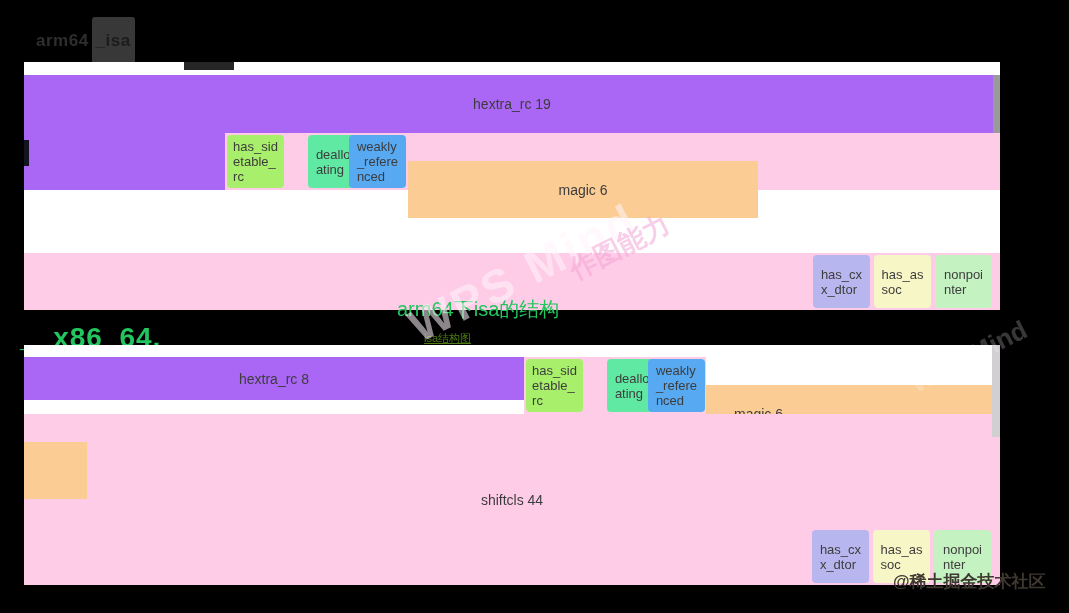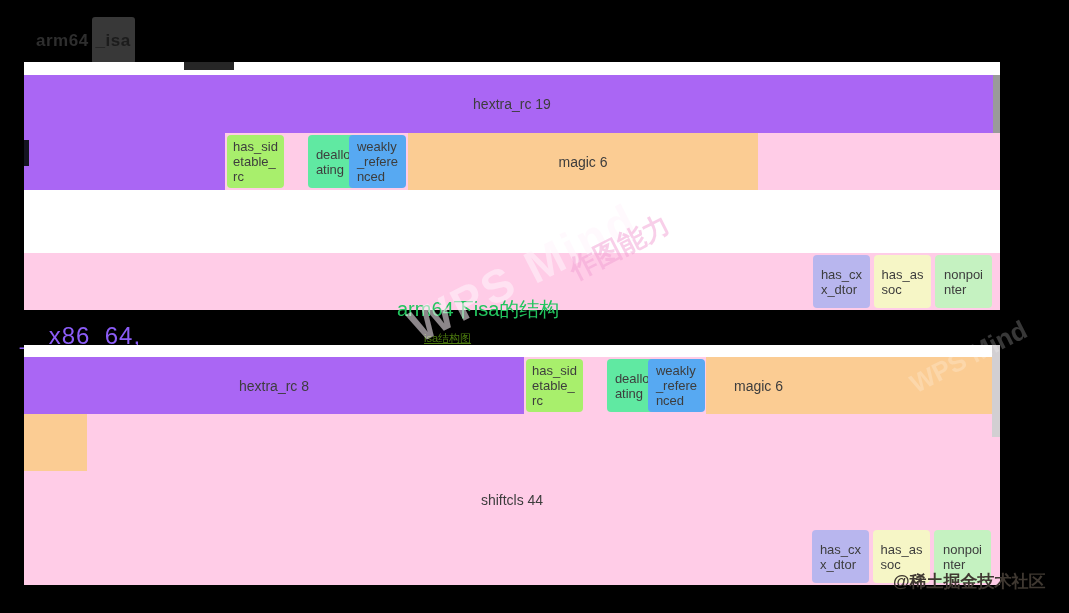--- a/index.html
+++ b/index.html
@@ -15,35 +15,35 @@
     position:absolute;display:flex;align-items:center;justify-content:center;
     color:var(--label);font-size:14px;box-sizing:border-box;
   }
   .cell{
     position:absolute;border-radius:4px;display:flex;align-items:center;justify-content:center;
     text-align:left;font-size:13px;line-height:15px;color:var(--label);
     white-space:pre-line;box-sizing:border-box;
   }
   .purple{background:var(--purple);}
   .pink{background:var(--pink);}
-  .orange{background:var(--orange);}
+  .orange{background:var(--orange);margin-top:28px;}
   .green{background:var(--green);}
   .teal{background:var(--teal);margin-left:20px;}
   .blue{background:var(--blue);}
   .lavender{background:var(--lavender);}
   .lightyellow{background:var(--lightyellow);}
   .lightgreen{background:var(--lightgreen);}
   .magic2{justify-content:flex-start;padding-left:28px;}
   .notch{position:absolute;left:160px;top:0;width:50px;height:8px;background:#262626;}
   .tick{position:absolute;left:0;top:78px;width:5px;height:26px;background:#141420;}
   .thumb1{position:absolute;left:969px;top:13px;width:7px;height:58px;background:var(--scroll_thumb);}
   .thumb2{position:absolute;left:968px;top:0;width:8px;height:92px;background:var(--scroll_track);}
   .title1{position:absolute;left:36px;top:31px;font-size:17px;font-weight:bold;color:#2e2e2e;letter-spacing:.5px;}
   .title1 .badge{background:#383838;color:#1c1c1c;border-radius:3px;padding:14px 4px;margin-left:3px;}
-  .title2{position:absolute;left:20px;top:322px;font-size:24px;font-weight:normal;color:#8b5cf6;letter-spacing:1px;}
+  .title2{position:absolute;left:20px;top:322px;font-size:28px;font-weight:bold;color:#22c55e;letter-spacing:1px;}
   .cap1{position:absolute;left:397px;top:296px;font-size:20px;font-weight:normal;color:#22c55e;}
   .cap2{position:absolute;left:424px;top:331px;font-size:11px;color:#4d7c0f;text-decoration:underline;}
   .wm{
     position:absolute;left:400px;top:305px;transform:rotate(-27deg);transform-origin:0 0;
     pointer-events:none;white-space:nowrap;
   }
   .wm .brand{font-size:46px;font-weight:bold;color:rgba(255,244,251,0.55);letter-spacing:3px;}
   .wm .tagline{position:absolute;left:168px;top:30px;font-size:27px;font-weight:bold;color:rgba(242,160,212,0.5);}
   .wm-faint{
     position:absolute;left:905px;top:372px;transform:rotate(-27deg);transform-origin:0 0;
@@ -89,21 +89,21 @@
 </div>
 
 <div class="cap1">arm64下isa的结构</div>
 <div class="cap2">isa结构图</div>
 
 <div class="title2">__x86_64,</div>
 
 <div id="d2" class="canvas">
 
   <div class="seg pink" style="left:500px;top:12px;width:182px;height:57px;"></div>
-  <div class="seg purple" style="left:0;top:12px;width:500px;height:57px;">hextra_rc 8</div>
+  <div class="seg purple" style="left:0;top:12px;width:500px;height:43px;">hextra_rc 8</div>
   <div class="cell green" style="left:502px;top:14px;width:57px;height:53px;">has_sid
 etable_
 rc</div>
   <div class="cell teal" style="left:563px;top:14px;width:57px;height:53px;">dealloc
 ating</div>
   <div class="cell blue" style="left:624px;top:14px;width:57px;height:53px;">weakly
 _refere
 nced</div>
   <div class="seg orange magic2" style="left:682px;top:12px;width:294px;height:57px;">magic 6</div>
 

